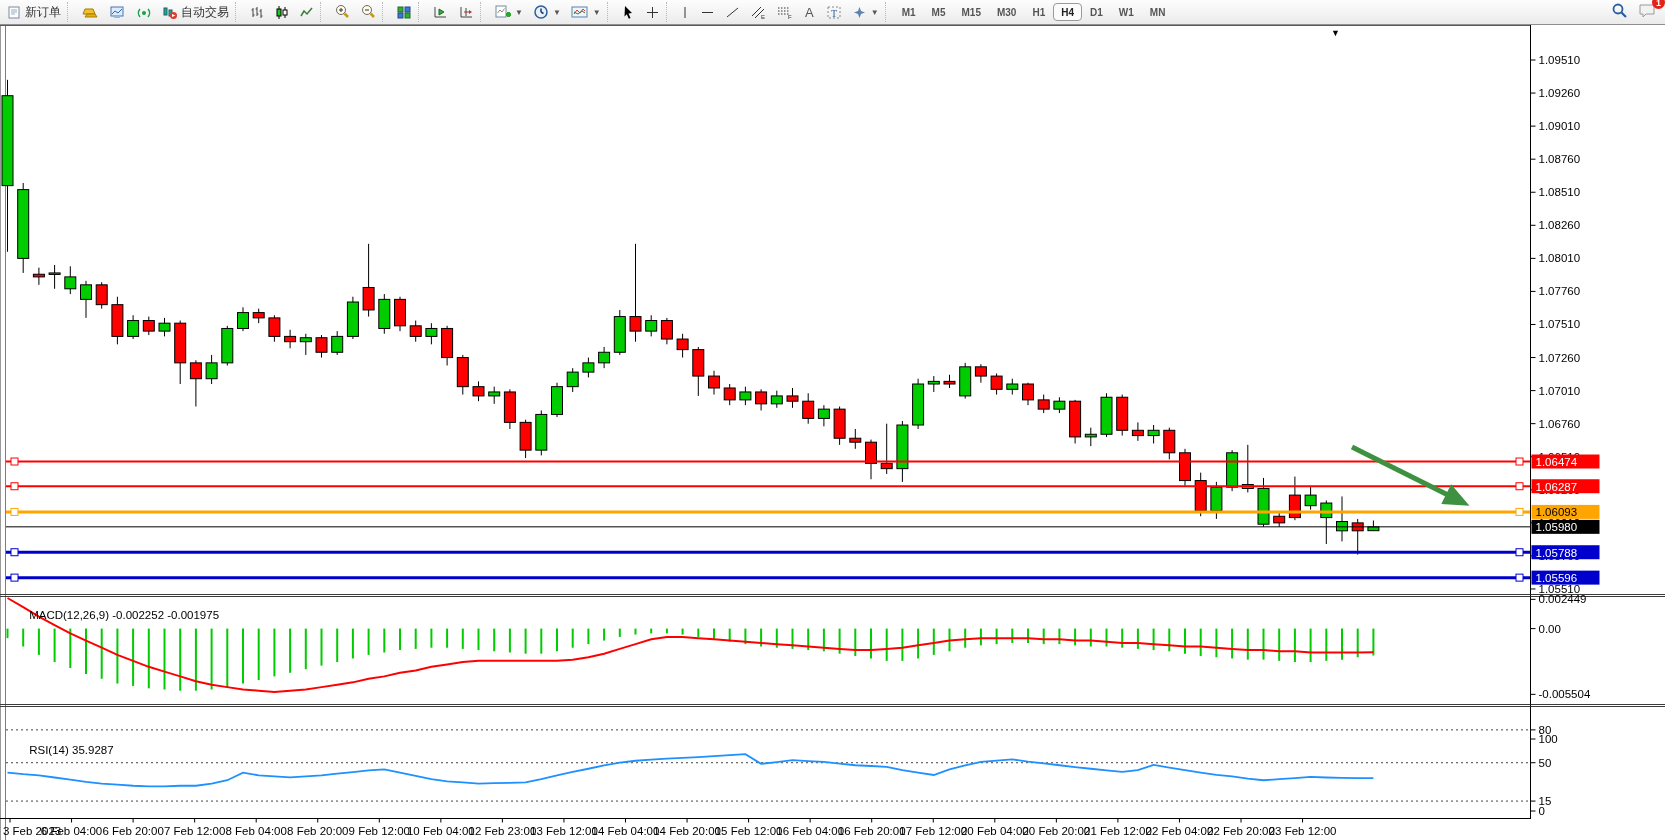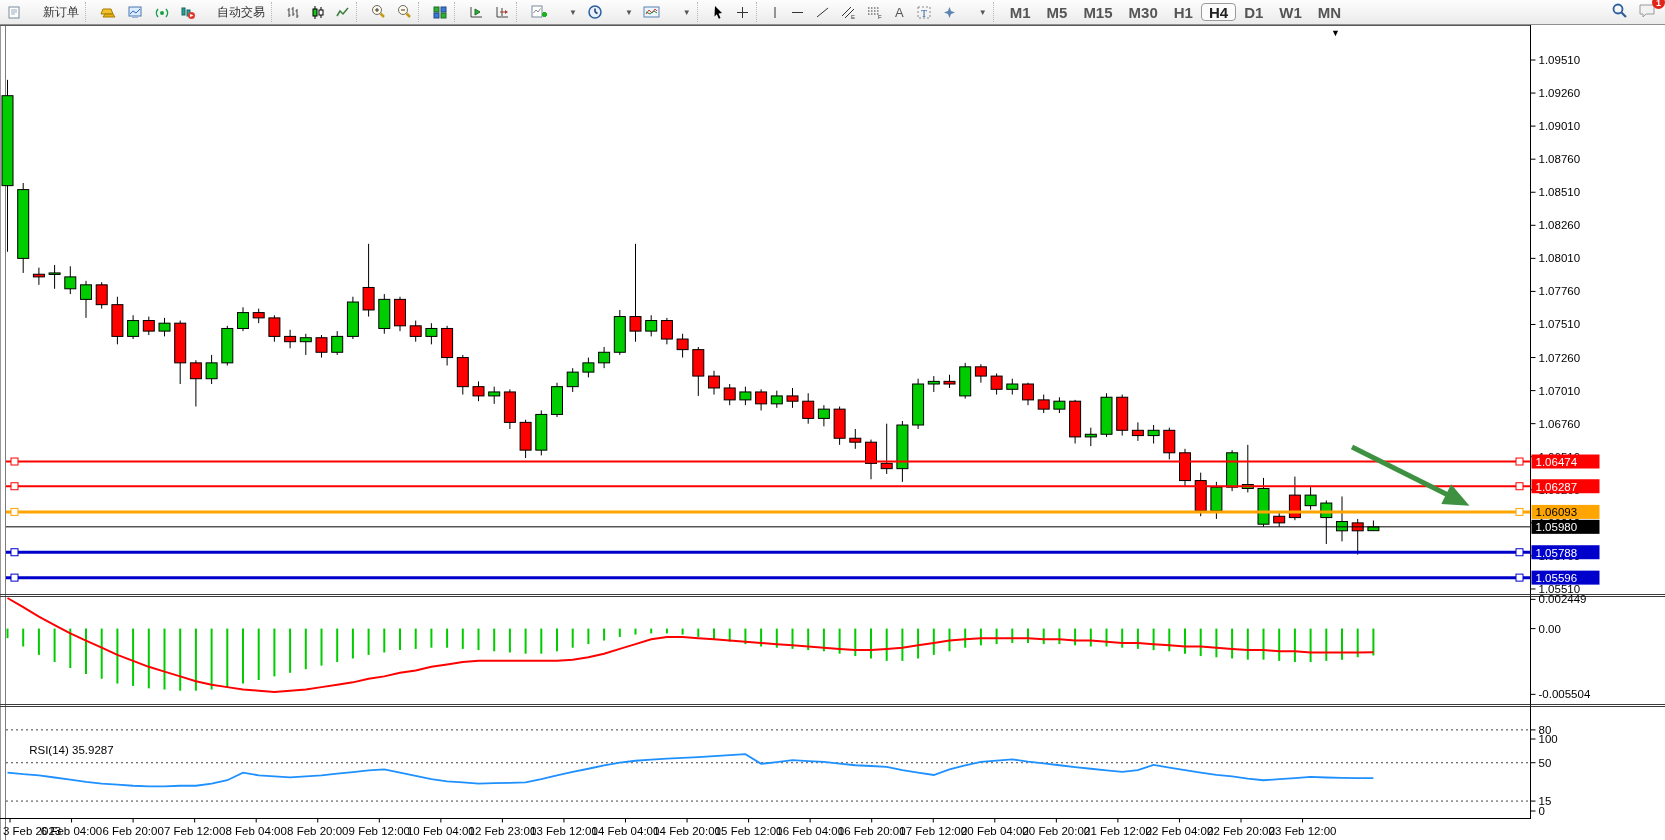--- a/index.html
+++ b/index.html
@@ -4,25 +4,25 @@
 <style>
   html,body{margin:0;padding:0;background:#fff;}
   .root{position:relative;width:1665px;height:840px;background:#fff;overflow:hidden;
         font-family:"Liberation Sans","DejaVu Sans",sans-serif;-webkit-font-smoothing:antialiased;}
   
   .toolbar{position:absolute;left:0;top:0;width:1665px;height:25px;
            background:linear-gradient(#fdfdfd,#ebebeb);border-bottom:1px solid #8f8f8f;
            display:flex;align-items:center;padding-left:2px;box-sizing:border-box;font-size:12px;color:#333;}
   .tb-group{display:flex;align-items:center;height:24px;}
   .sep{width:7px;height:20px;margin:0 1px;border-left:1px dotted #b9b9b9;}
-  .tb-btn{display:flex;align-items:center;gap:21px;padding:2px 4px;border:1px solid transparent;
+  .tb-btn{display:flex;align-items:center;gap:3px;padding:2px 4px;border:1px solid transparent;
           border-radius:2px;cursor:default;height:18px;box-sizing:border-box;white-space:nowrap;}
   .tb-btn svg{display:block;}
   .tb-btn .dd{font-size:8px;color:#555;margin-left:1px;}
-  .tf-btn{padding:2px 7px;font-size:15px;color:#555;font-weight:bold;border:1px solid transparent;height:18px;
+  .tf-btn{padding:2px 7px;font-size:10px;color:#555;font-weight:bold;border:1px solid transparent;height:18px;
           display:flex;align-items:center;box-sizing:border-box;}
   .tf-btn.active{background:#fbfbfb;border:1px solid #9a9a9a;border-radius:4px;color:#222;}
   .tb-right{margin-left:auto;display:flex;align-items:center;margin-right:8px;gap:10px;}
   .chat-wrap{position:relative;}
   .badge{position:absolute;top:-6px;right:-8px;background:#e2231a;color:#fff;font-size:9px;font-weight:bold;
          border-radius:50%;width:13px;height:13px;display:flex;align-items:center;justify-content:center;}
   
   .chart-area{position:absolute;left:0;top:25px;width:1665px;height:815px;}
   #chart-svg{position:absolute;left:0;top:0;}
   .overlay-label{position:absolute;font-size:12px;color:#000;white-space:pre;}
@@ -748,17 +748,20 @@
         <text x="1117.8999999999999" y="809.5" font-size="11.5" fill="#000" font-family="Liberation Sans,sans-serif" text-anchor="middle">21 Feb 12:00</text>
         <line x1="1179.45" y1="793.5" x2="1179.45" y2="797.5" stroke="#000"></line>
         <text x="1179.45" y="809.5" font-size="11.5" fill="#000" font-family="Liberation Sans,sans-serif" text-anchor="middle">22 Feb 04:00</text>
         <line x1="1241" y1="793.5" x2="1241" y2="797.5" stroke="#000"></line>
         <text x="1241" y="809.5" font-size="11.5" fill="#000" font-family="Liberation Sans,sans-serif" text-anchor="middle">22 Feb 20:00</text>
         <line x1="1302.55" y1="793.5" x2="1302.55" y2="797.5" stroke="#000"></line>
         <text x="1302.55" y="809.5" font-size="11.5" fill="#000" font-family="Liberation Sans,sans-serif" text-anchor="middle">23 Feb 12:00</text>
       </svg>
 
 
+    <div class="ind-label" style="left:10px;top:572px;">
+      <span>MACD(12,26,9)</span> <span>-0.002252</span> <span>-0.001975</span>
+    </div>
     <div class="ind-label" style="left:10px;top:707px;">
       <span>RSI(14)</span> <span>35.9287</span>
     </div>
   </div>
 </div>
 
 </body></html>

